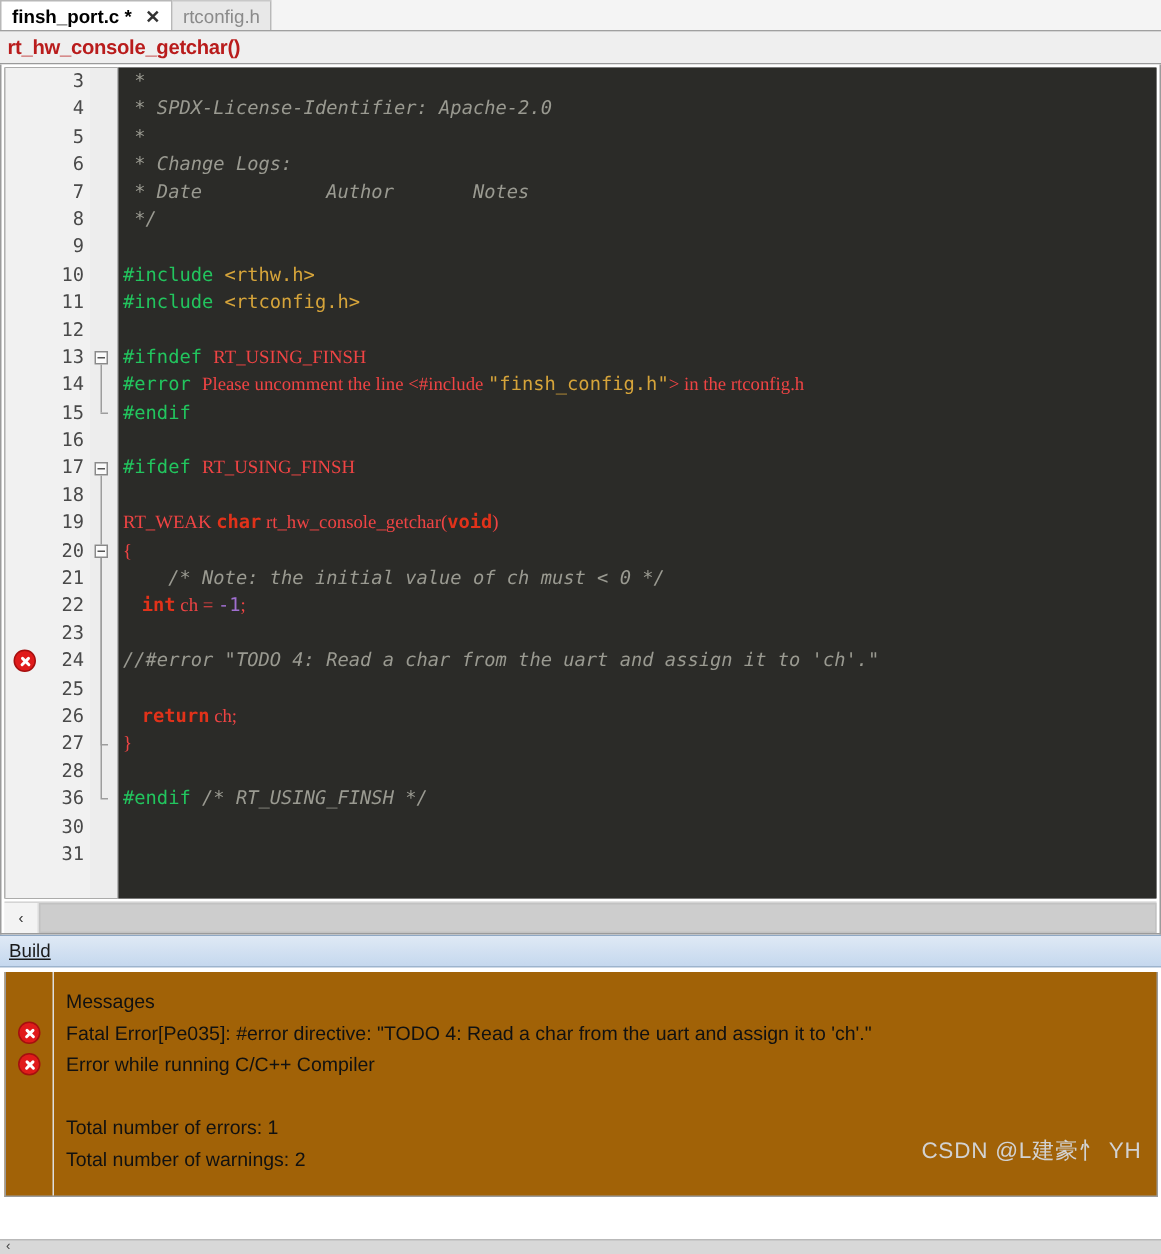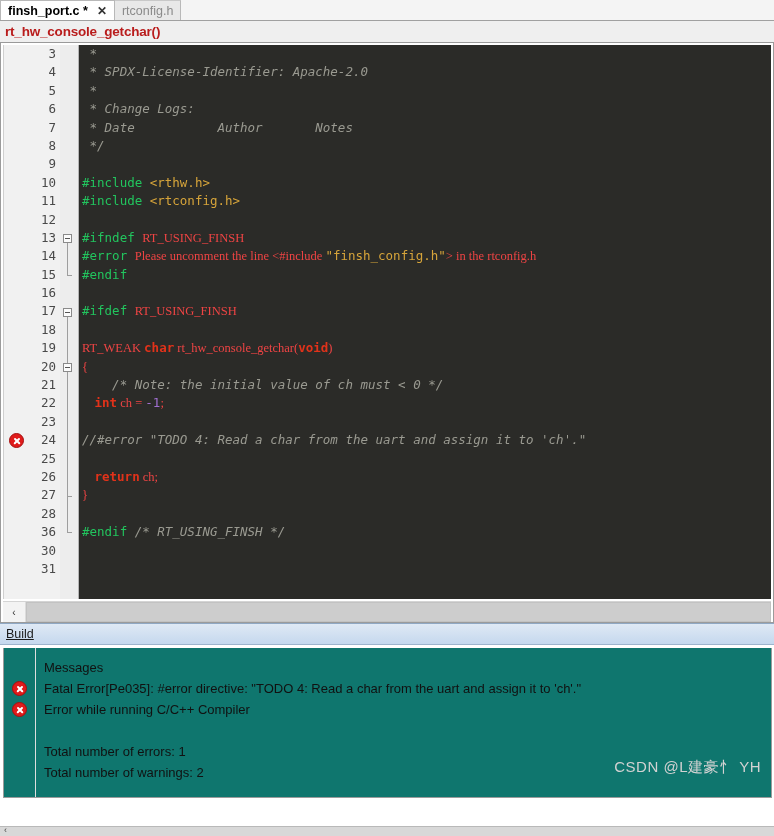--- a/index.html
+++ b/index.html
@@ -242,21 +242,21 @@
     display: flex;
     align-items: center;
     padding-left: 6px;
     box-sizing: border-box;
     font-size: 12.5px;
     color: #1a1a1a;
     text-decoration: underline;
   }
   .build-body {
     height: 150px;
-    background: #0f766e;
+    background: #a16207;
     border: 1px solid #9b9b9b;
     border-top: none;
     box-sizing: border-box;
     margin: 3px 2px 0 3px;
     position: relative;
     display: flex;
   }
   .build-iconcol {
     width: 32px;
     flex: 0 0 32px;

